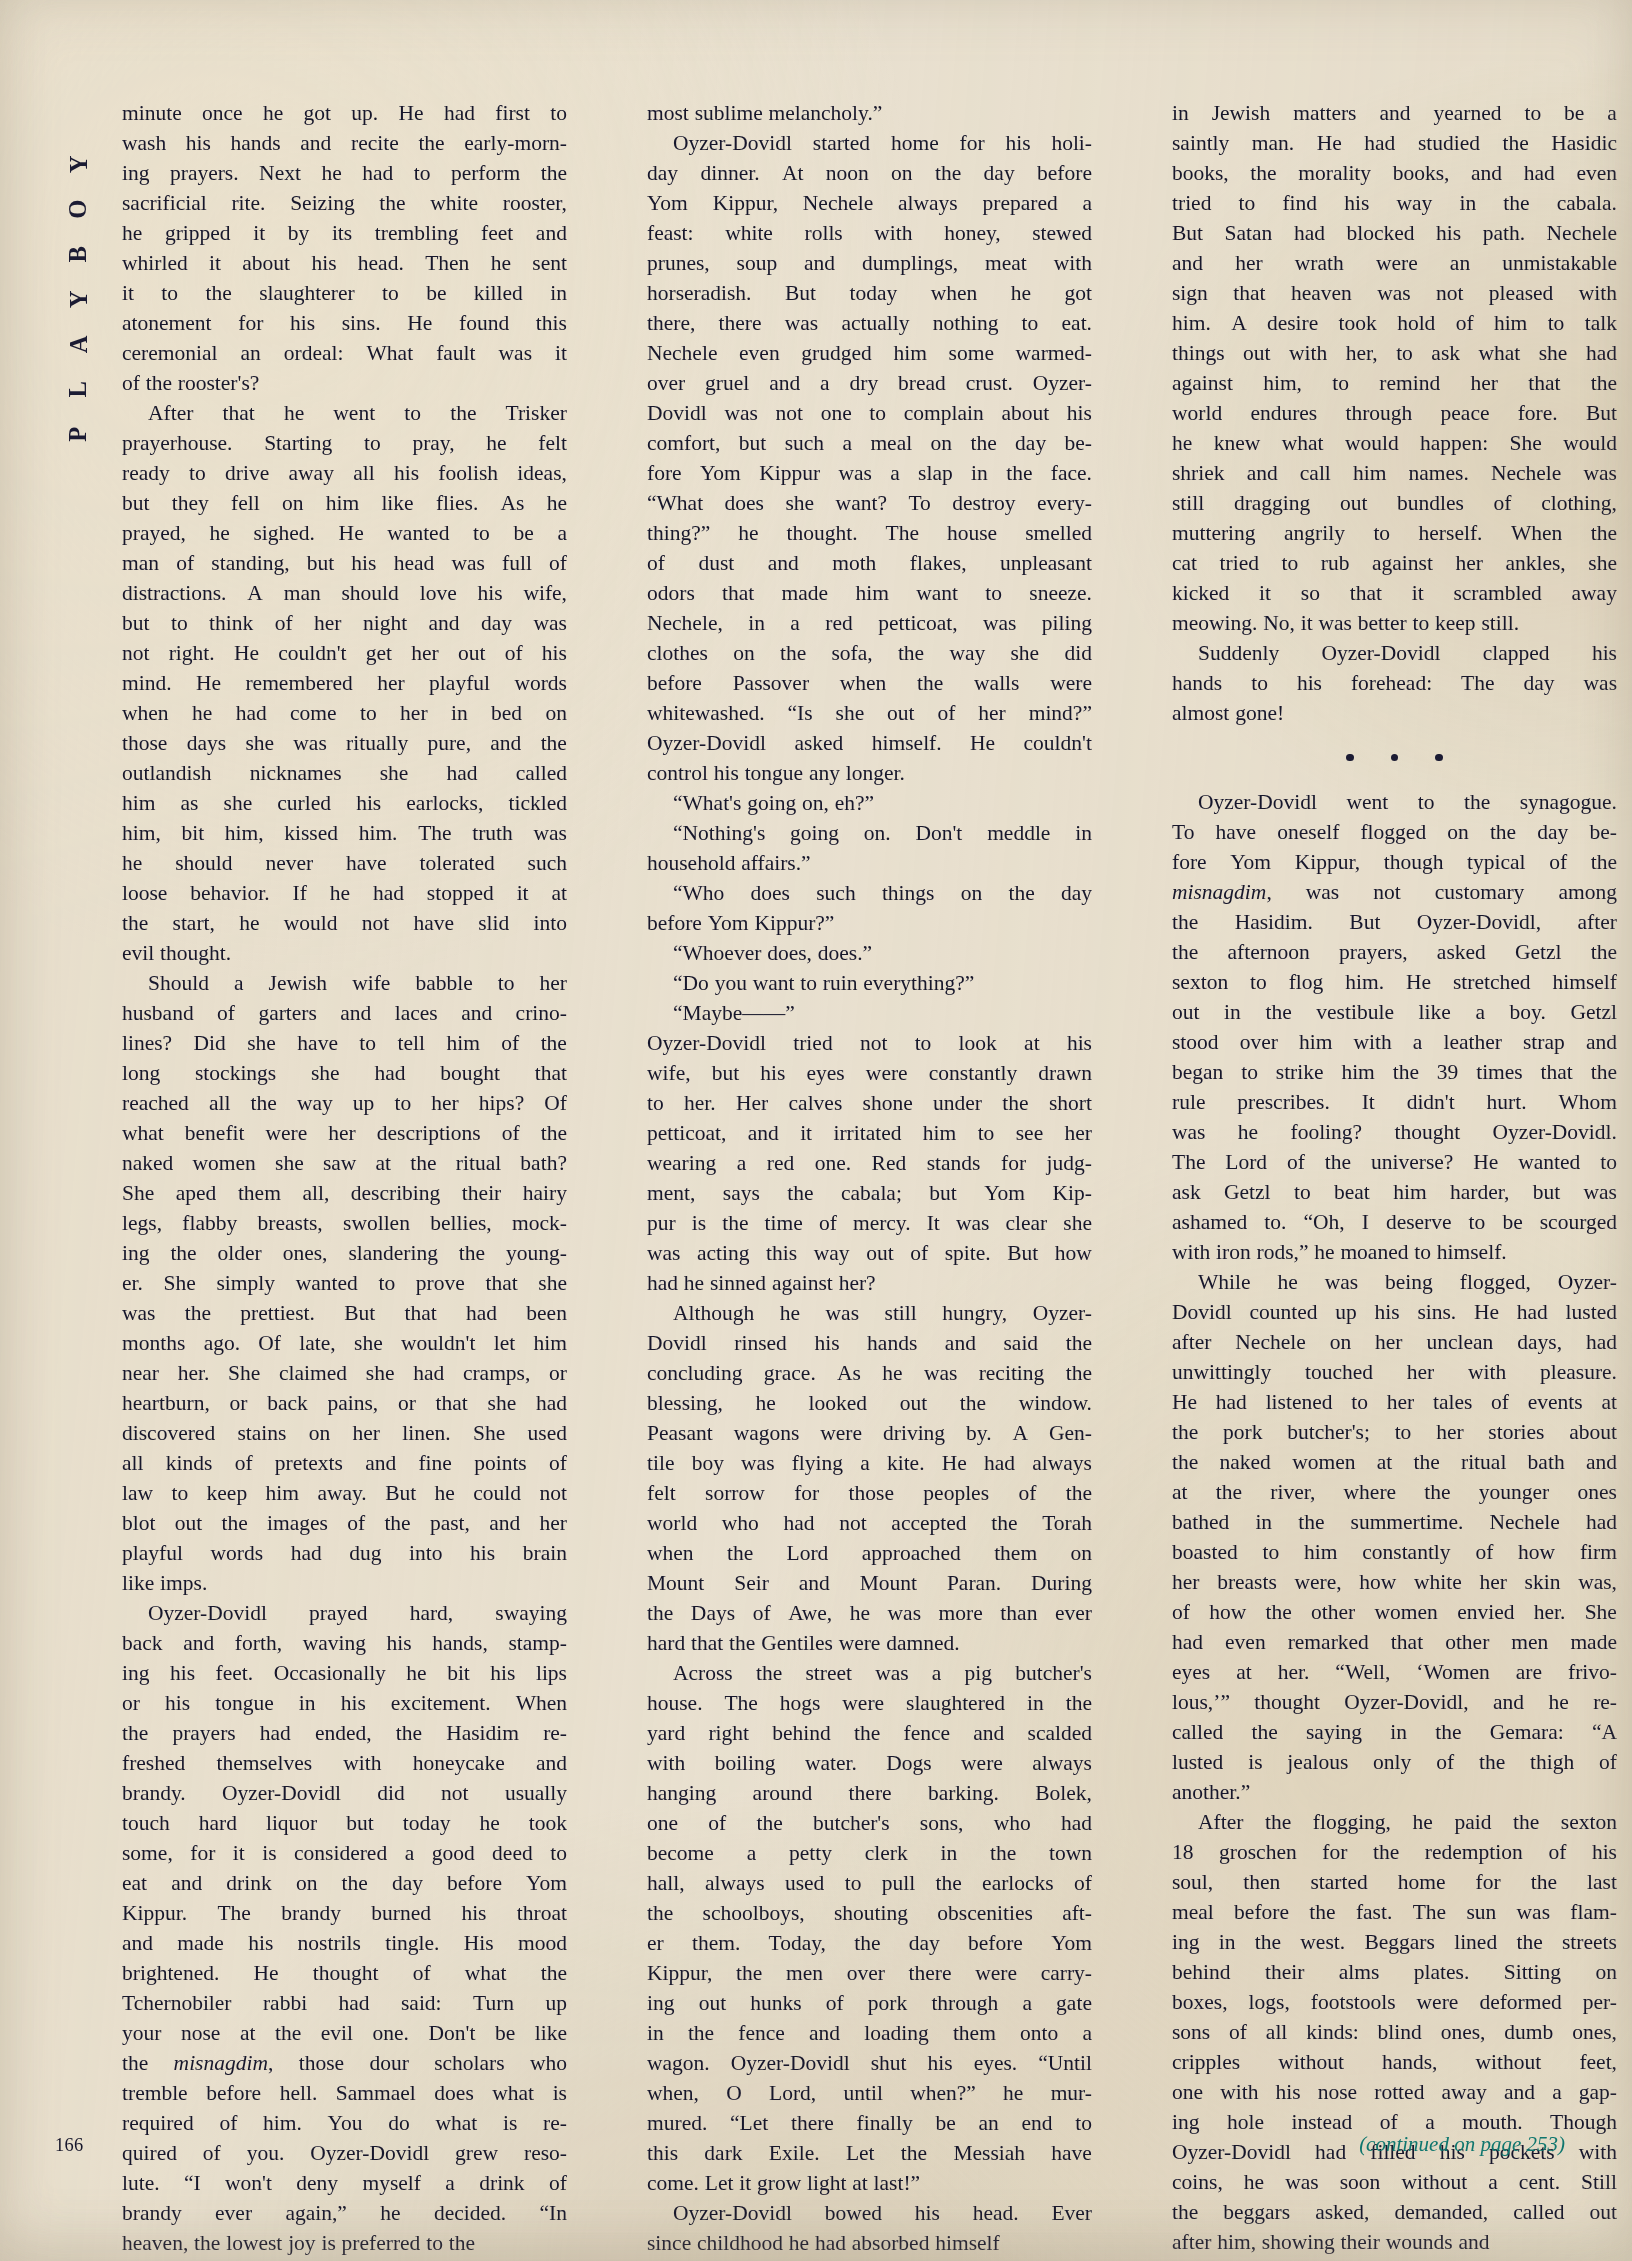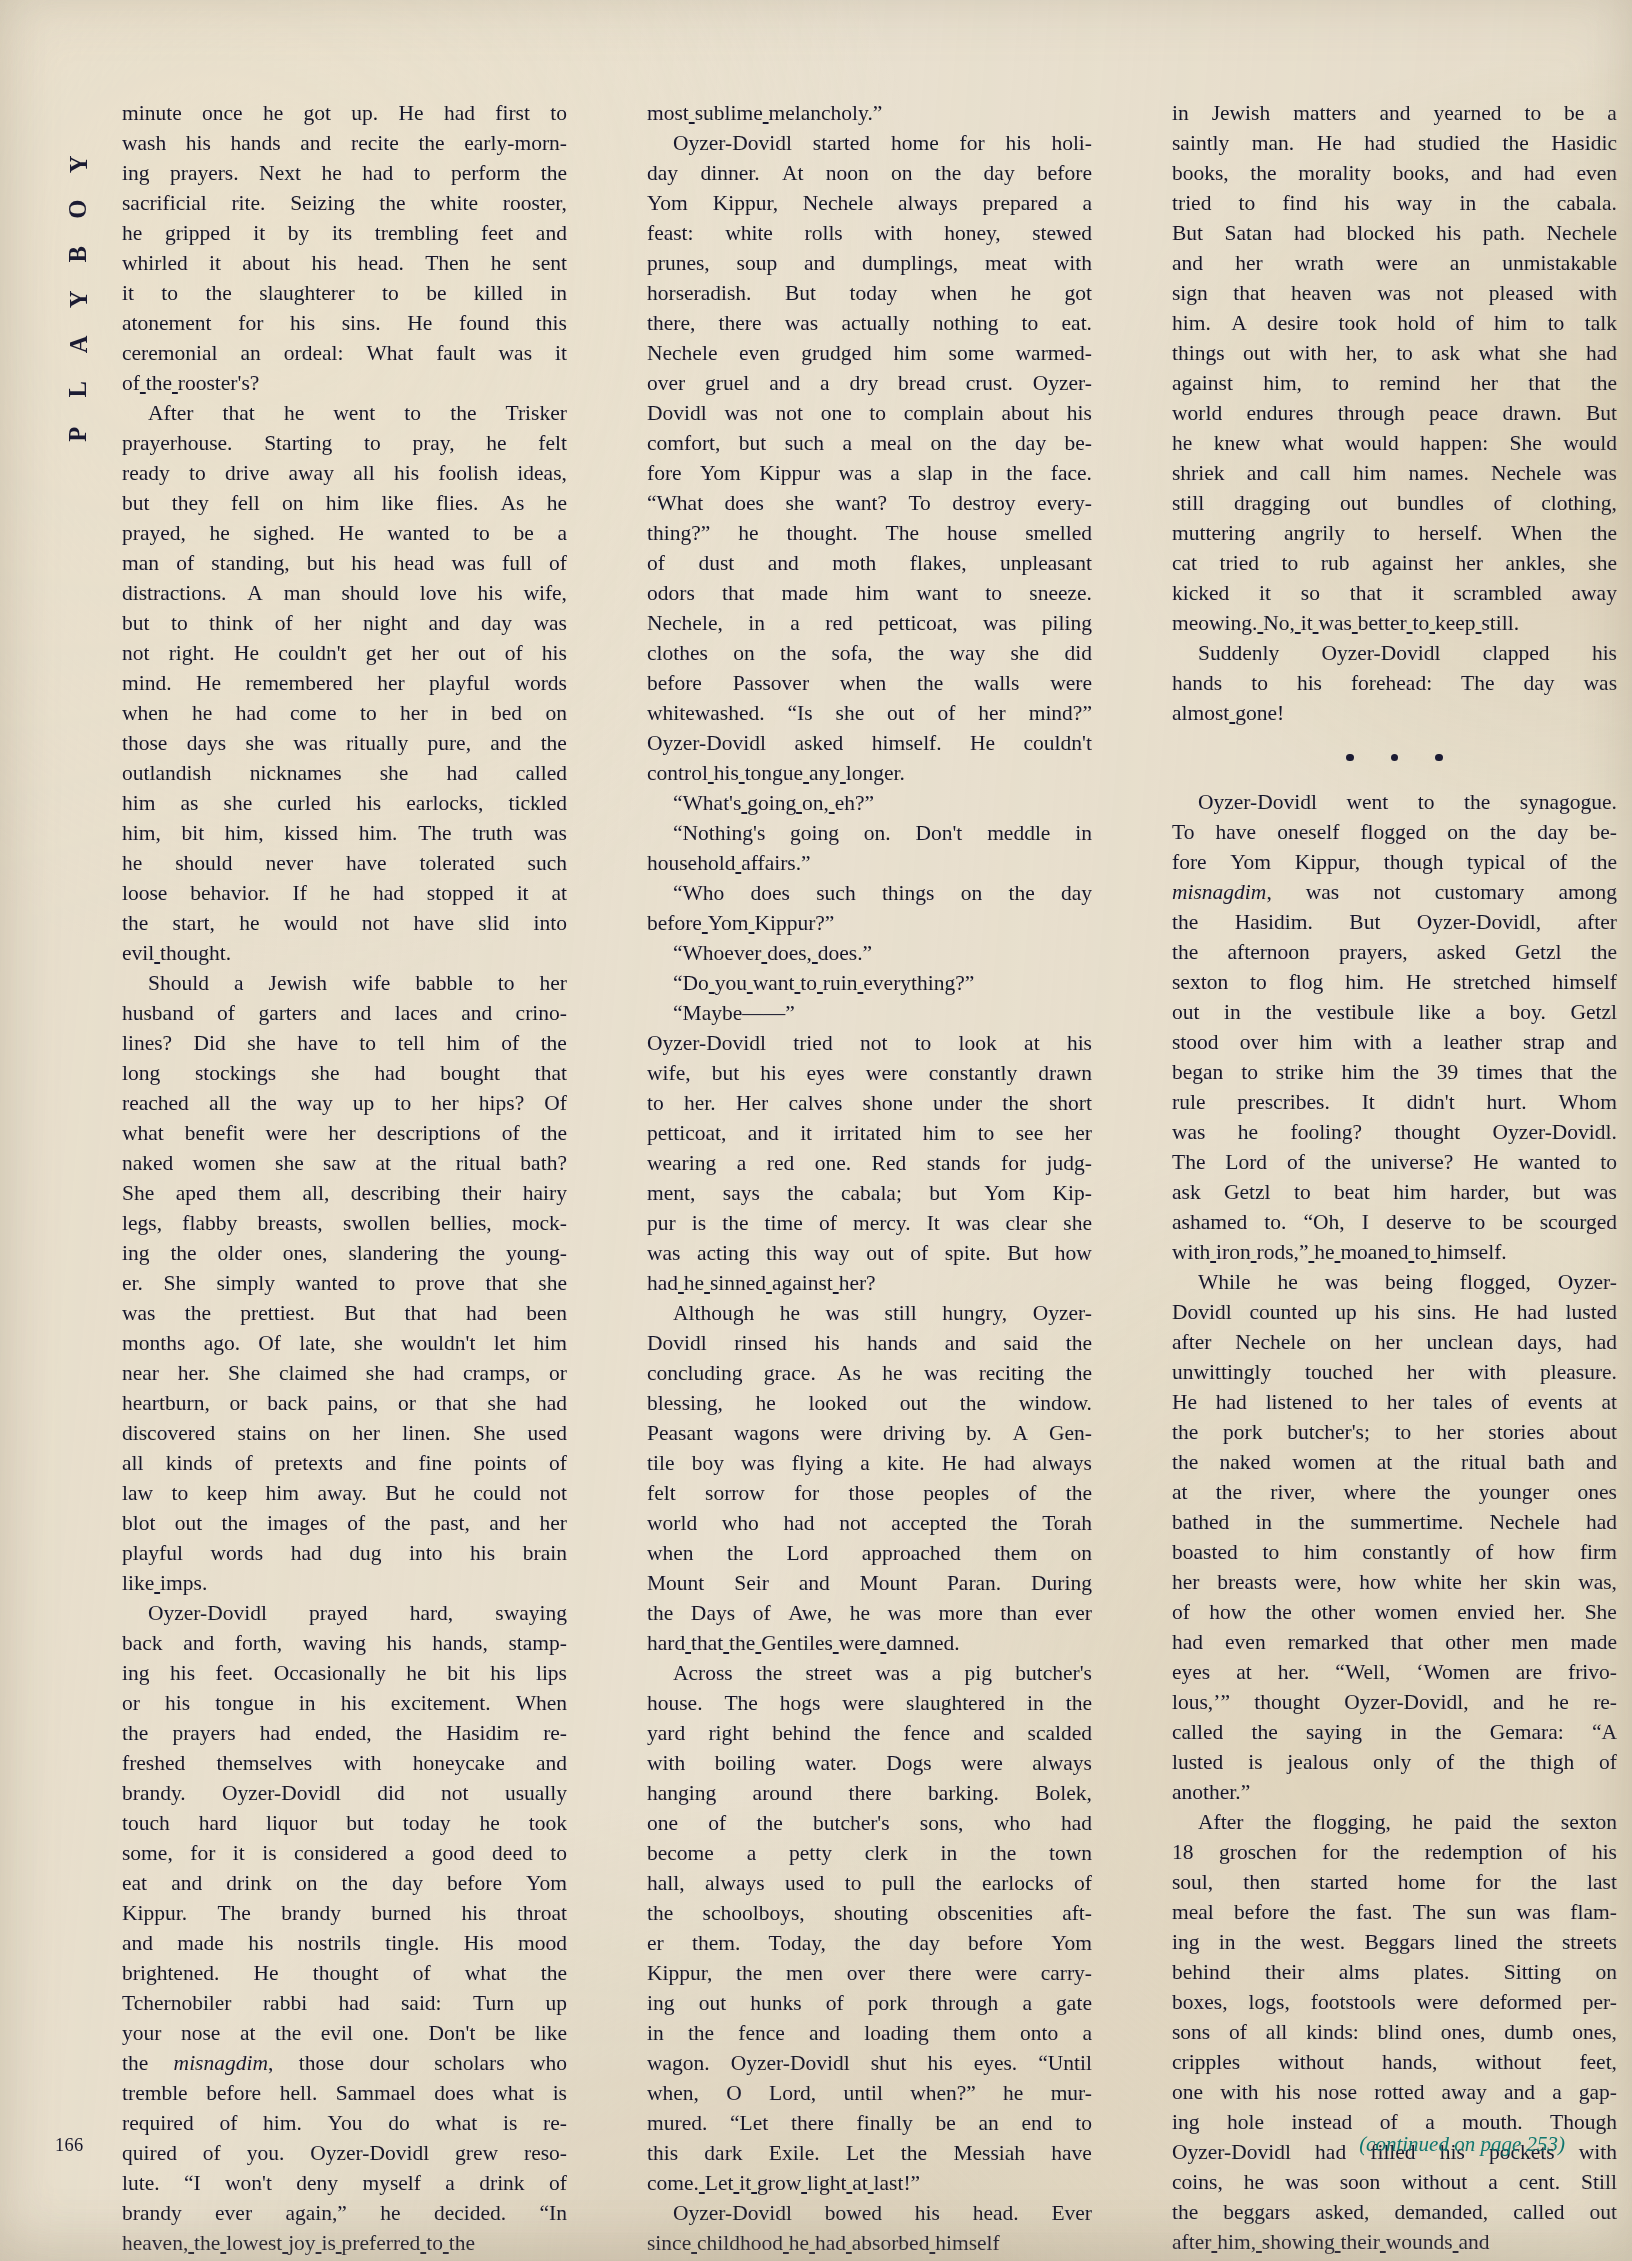--- a/index.html
+++ b/index.html
@@ -87,21 +87,20 @@
     word-spacing: 0.02em;
   }
   .ln {
     display: flex;
     justify-content: space-between;
     white-space: pre;
   }
   .ln.flush {
     display: block;
     justify-content: flex-start;
-    text-decoration: underline;
   }
   .ln .w {
     display: inline-block;
   }
   .ln.indent {
     padding-left: 26px;
   }
   .ln i, .ln em {
     font-style: italic;
   }
@@ -313,21 +312,21 @@
         <div class="ln"><span class="w">in</span><span class="w">Jewish</span><span class="w">matters</span><span class="w">and</span><span class="w">yearned</span><span class="w">to</span><span class="w">be</span><span class="w">a</span></div>
         <div class="ln"><span class="w">saintly</span><span class="w">man.</span><span class="w">He</span><span class="w">had</span><span class="w">studied</span><span class="w">the</span><span class="w">Hasidic</span></div>
         <div class="ln"><span class="w">books,</span><span class="w">the</span><span class="w">morality</span><span class="w">books,</span><span class="w">and</span><span class="w">had</span><span class="w">even</span></div>
         <div class="ln"><span class="w">tried</span><span class="w">to</span><span class="w">find</span><span class="w">his</span><span class="w">way</span><span class="w">in</span><span class="w">the</span><span class="w">cabala.</span></div>
         <div class="ln"><span class="w">But</span><span class="w">Satan</span><span class="w">had</span><span class="w">blocked</span><span class="w">his</span><span class="w">path.</span><span class="w">Nechele</span></div>
         <div class="ln"><span class="w">and</span><span class="w">her</span><span class="w">wrath</span><span class="w">were</span><span class="w">an</span><span class="w">unmistakable</span></div>
         <div class="ln"><span class="w">sign</span><span class="w">that</span><span class="w">heaven</span><span class="w">was</span><span class="w">not</span><span class="w">pleased</span><span class="w">with</span></div>
         <div class="ln"><span class="w">him.</span><span class="w">A</span><span class="w">desire</span><span class="w">took</span><span class="w">hold</span><span class="w">of</span><span class="w">him</span><span class="w">to</span><span class="w">talk</span></div>
         <div class="ln"><span class="w">things</span><span class="w">out</span><span class="w">with</span><span class="w">her,</span><span class="w">to</span><span class="w">ask</span><span class="w">what</span><span class="w">she</span><span class="w">had</span></div>
         <div class="ln"><span class="w">against</span><span class="w">him,</span><span class="w">to</span><span class="w">remind</span><span class="w">her</span><span class="w">that</span><span class="w">the</span></div>
-        <div class="ln"><span class="w">world</span><span class="w">endures</span><span class="w">through</span><span class="w">peace</span><span class="w">drawn.</span><span class="w">But</span></div>
+        <div class="ln"><span class="w">world</span><span class="w">endures</span><span class="w">through</span><span class="w">peace</span><span class="w">fore.</span><span class="w">But</span></div>
         <div class="ln"><span class="w">he</span><span class="w">knew</span><span class="w">what</span><span class="w">would</span><span class="w">happen:</span><span class="w">She</span><span class="w">would</span></div>
         <div class="ln"><span class="w">shriek</span><span class="w">and</span><span class="w">call</span><span class="w">him</span><span class="w">names.</span><span class="w">Nechele</span><span class="w">was</span></div>
         <div class="ln"><span class="w">still</span><span class="w">dragging</span><span class="w">out</span><span class="w">bundles</span><span class="w">of</span><span class="w">clothing,</span></div>
         <div class="ln"><span class="w">muttering</span><span class="w">angrily</span><span class="w">to</span><span class="w">herself.</span><span class="w">When</span><span class="w">the</span></div>
         <div class="ln"><span class="w">cat</span><span class="w">tried</span><span class="w">to</span><span class="w">rub</span><span class="w">against</span><span class="w">her</span><span class="w">ankles,</span><span class="w">she</span></div>
         <div class="ln"><span class="w">kicked</span><span class="w">it</span><span class="w">so</span><span class="w">that</span><span class="w">it</span><span class="w">scrambled</span><span class="w">away</span></div>
         <div class="ln flush"><span class="w">meowing.</span> <span class="w">No,</span> <span class="w">it</span> <span class="w">was</span> <span class="w">better</span> <span class="w">to</span> <span class="w">keep</span> <span class="w">still.</span></div>
         <div class="ln indent"><span class="w">Suddenly</span><span class="w">Oyzer-Dovidl</span><span class="w">clapped</span><span class="w">his</span></div>
         <div class="ln"><span class="w">hands</span><span class="w">to</span><span class="w">his</span><span class="w">forehead:</span><span class="w">The</span><span class="w">day</span><span class="w">was</span></div>
         <div class="ln flush"><span class="w">almost</span> <span class="w">gone!</span></div>

